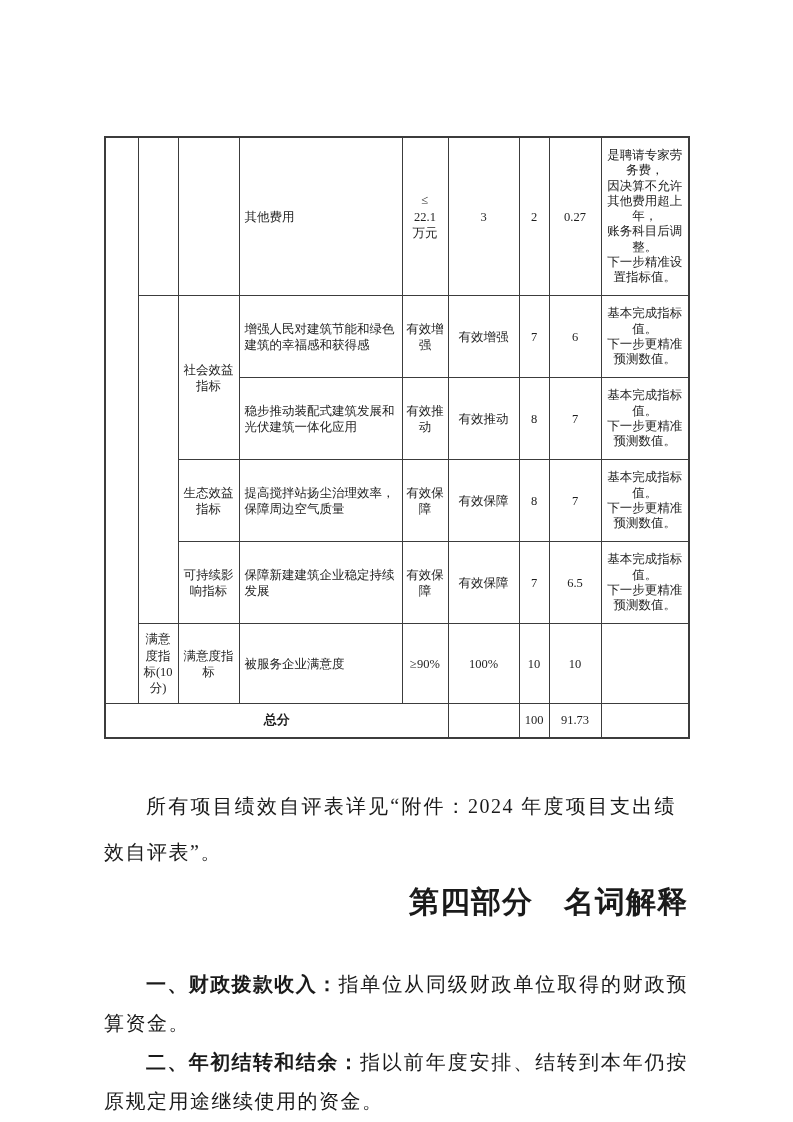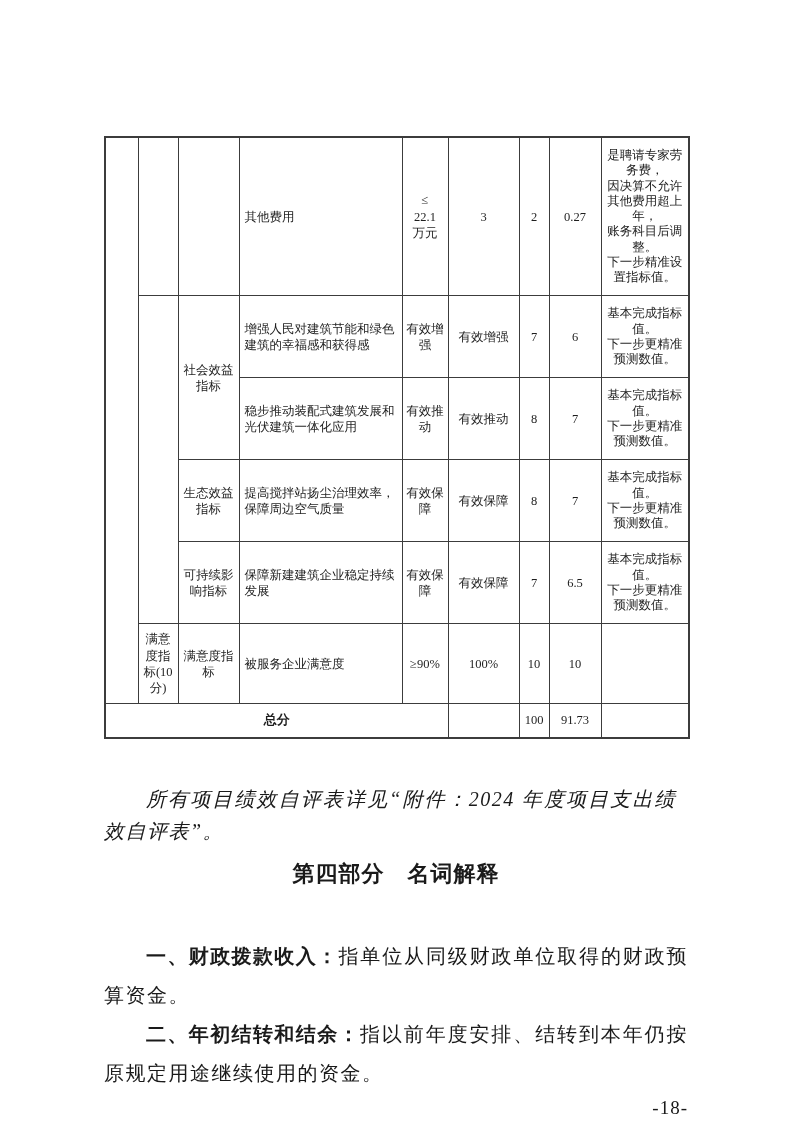--- a/index.html
+++ b/index.html
@@ -50,31 +50,30 @@
     padding: 10px 2px;
   }
   table.perf td.total-label {
     font-weight: bold;
     font-size: 13px;
   }
   
   .para {
     margin: 44px 12px 0 0;
     font-size: 20px;
-    line-height: 32px;
+    line-height: 46px;
     letter-spacing: 1.5px;
     text-align: justify;
     text-indent: 42px;
-    font-style: italic;
   }
   .section-heading {
     margin: 10px 0 0 0;
-    font-size: 22px;
+    font-size: 30px;
     font-weight: bold;
-    text-align: center;
+    text-align: right;
     letter-spacing: 1px;
     line-height: 34px;
     font-family: "Liberation Sans", "DejaVu Sans", sans-serif;
   }
   .terms {
     margin-top: 46px;
   }
   .term-para {
     margin: 0;
     font-size: 20px;

